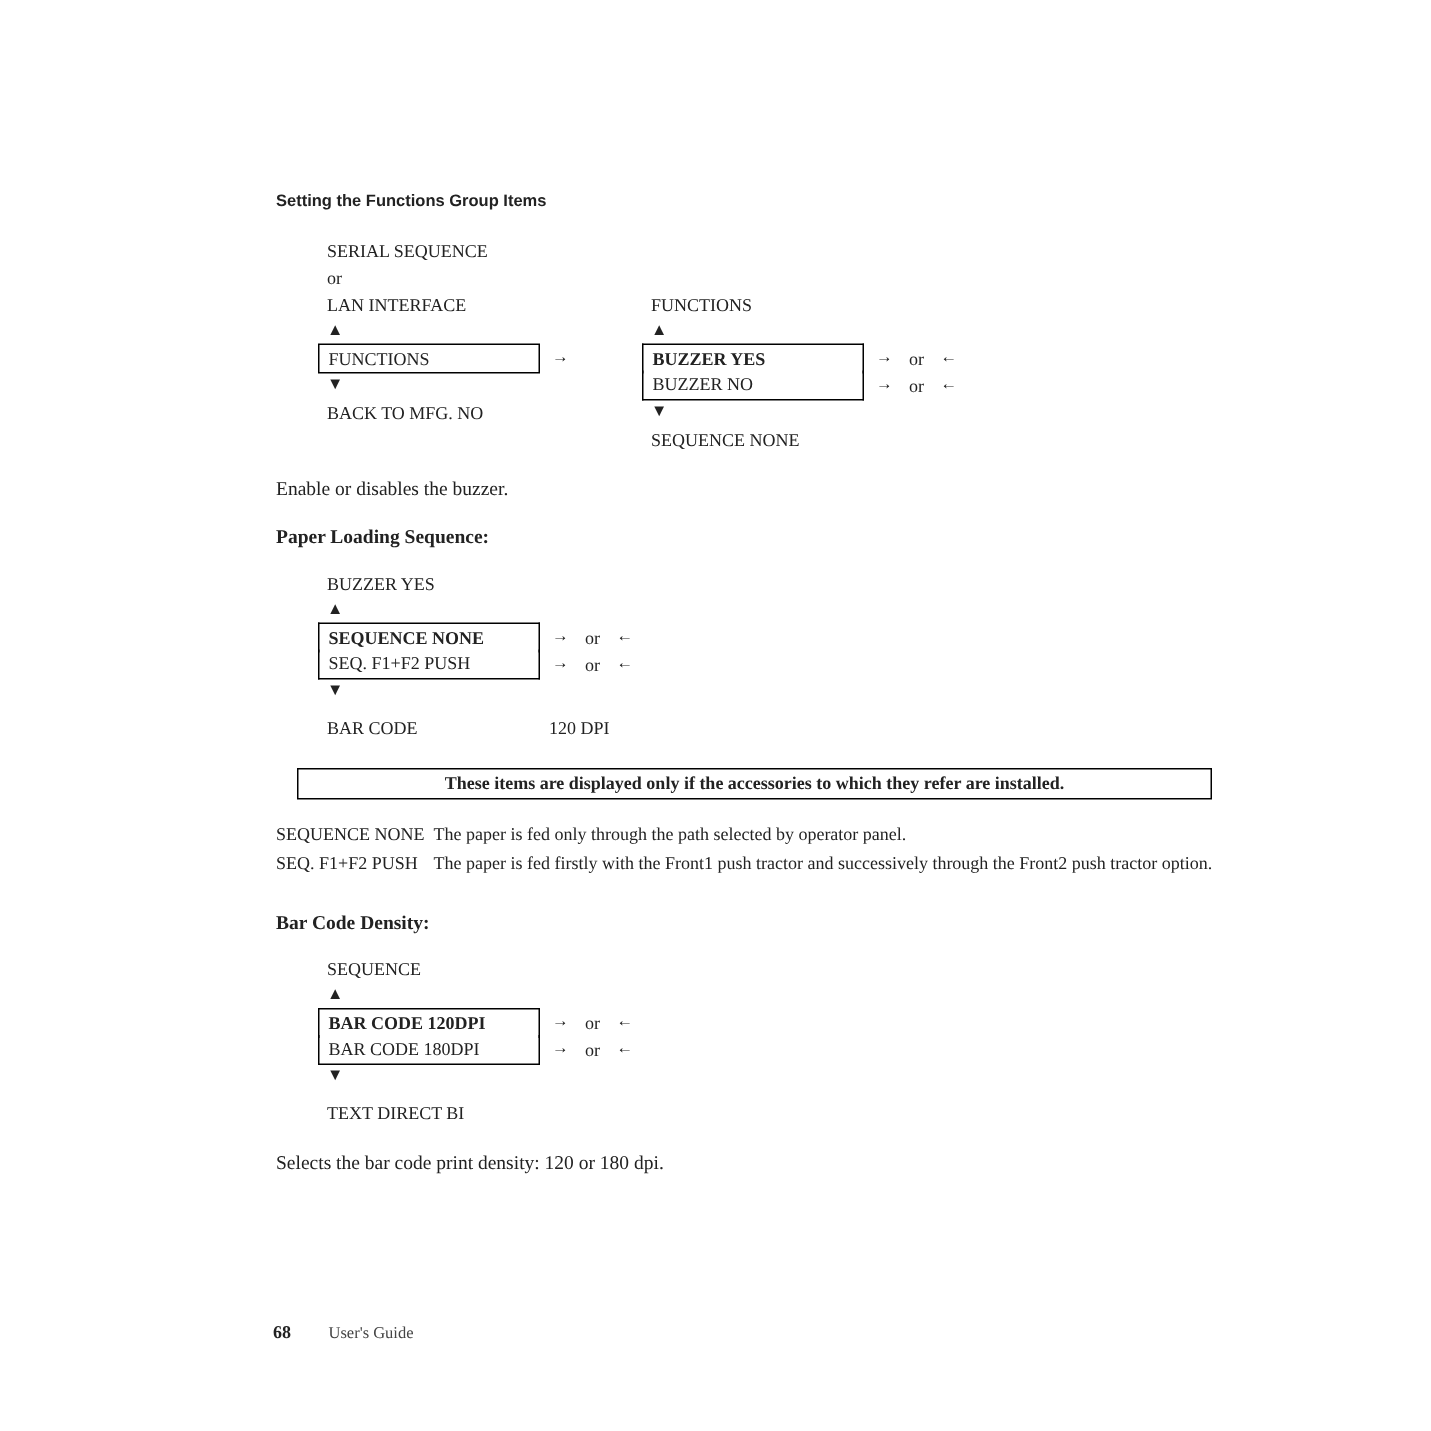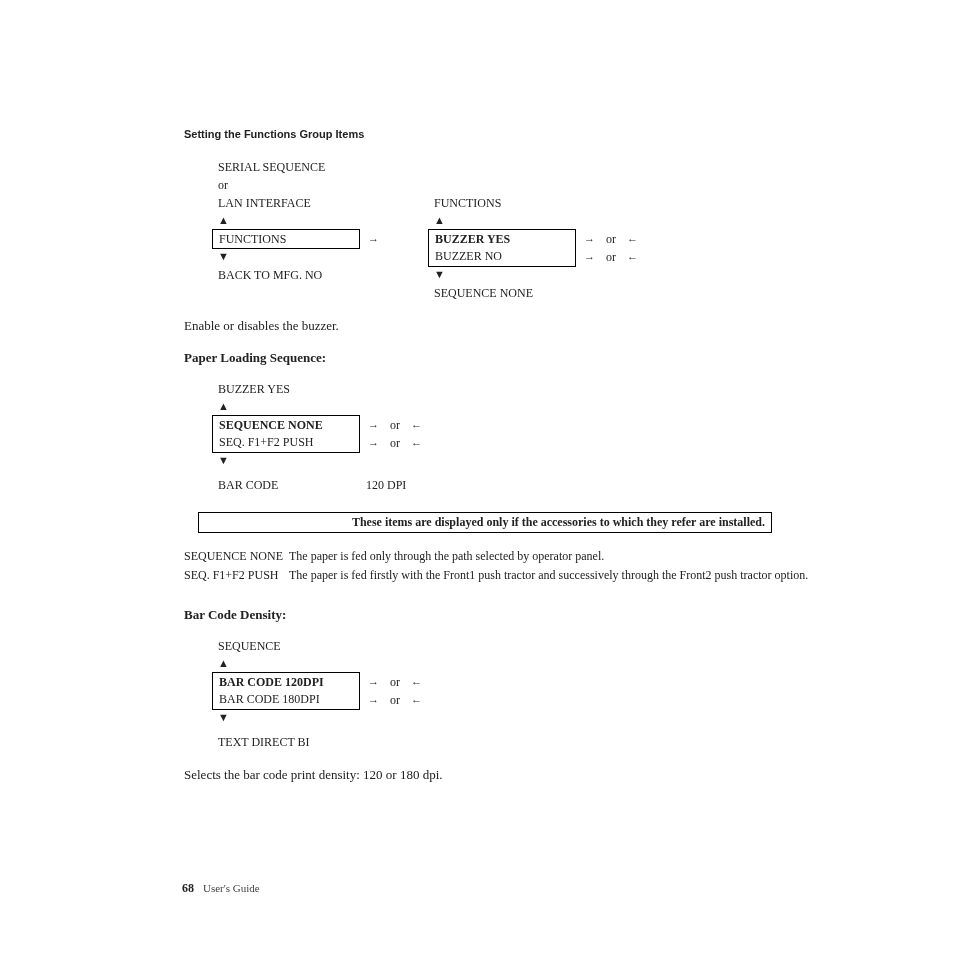--- a/index.html
+++ b/index.html
@@ -50,42 +50,42 @@
   .right-arrow-slot { width: 30px; text-align: left; }
   .or-slot { width: 16px; text-align:center; }
   .dual { display:flex; align-items:flex-start; }
   .v-arrow { padding-left: 6px; font-size: 11px; }
   .desc {
     font-size: 13px;
     margin: 16px 0 16px 0;
   }
   .note-box {
     border: 1px solid #000;
-    padding: 2px 6px;
+    padding: 2px 24px;
     font-size: 12px;
     font-weight: bold;
-    text-align: right;
+    text-align: center;
     margin: 18px 0 14px 14px;
     width: 560px;
   }
   table.defs {
     font-size: 12px;
     border-collapse: collapse;
     margin-left: 0;
   }
   table.defs td { vertical-align: top; padding: 2px 6px 2px 0; }
   table.defs td.term { white-space: nowrap; }
   .footer {
     position: absolute;
     bottom: 58px;
     left: 182px;
     font-size: 12px;
   }
   .footer .pn { font-weight: bold; }
-  .footer .ft { font-size: 11px; color: #444; margin-left: 6px; }
+  .footer .ft { font-size: 11px; color: #444; margin-left: 22px; }
 </style>
 </head>
 <body>
 
 <div class="page">
   <h1>Setting the Functions Group Items</h1>
 
 
   <div class="dual menu-block">
 

